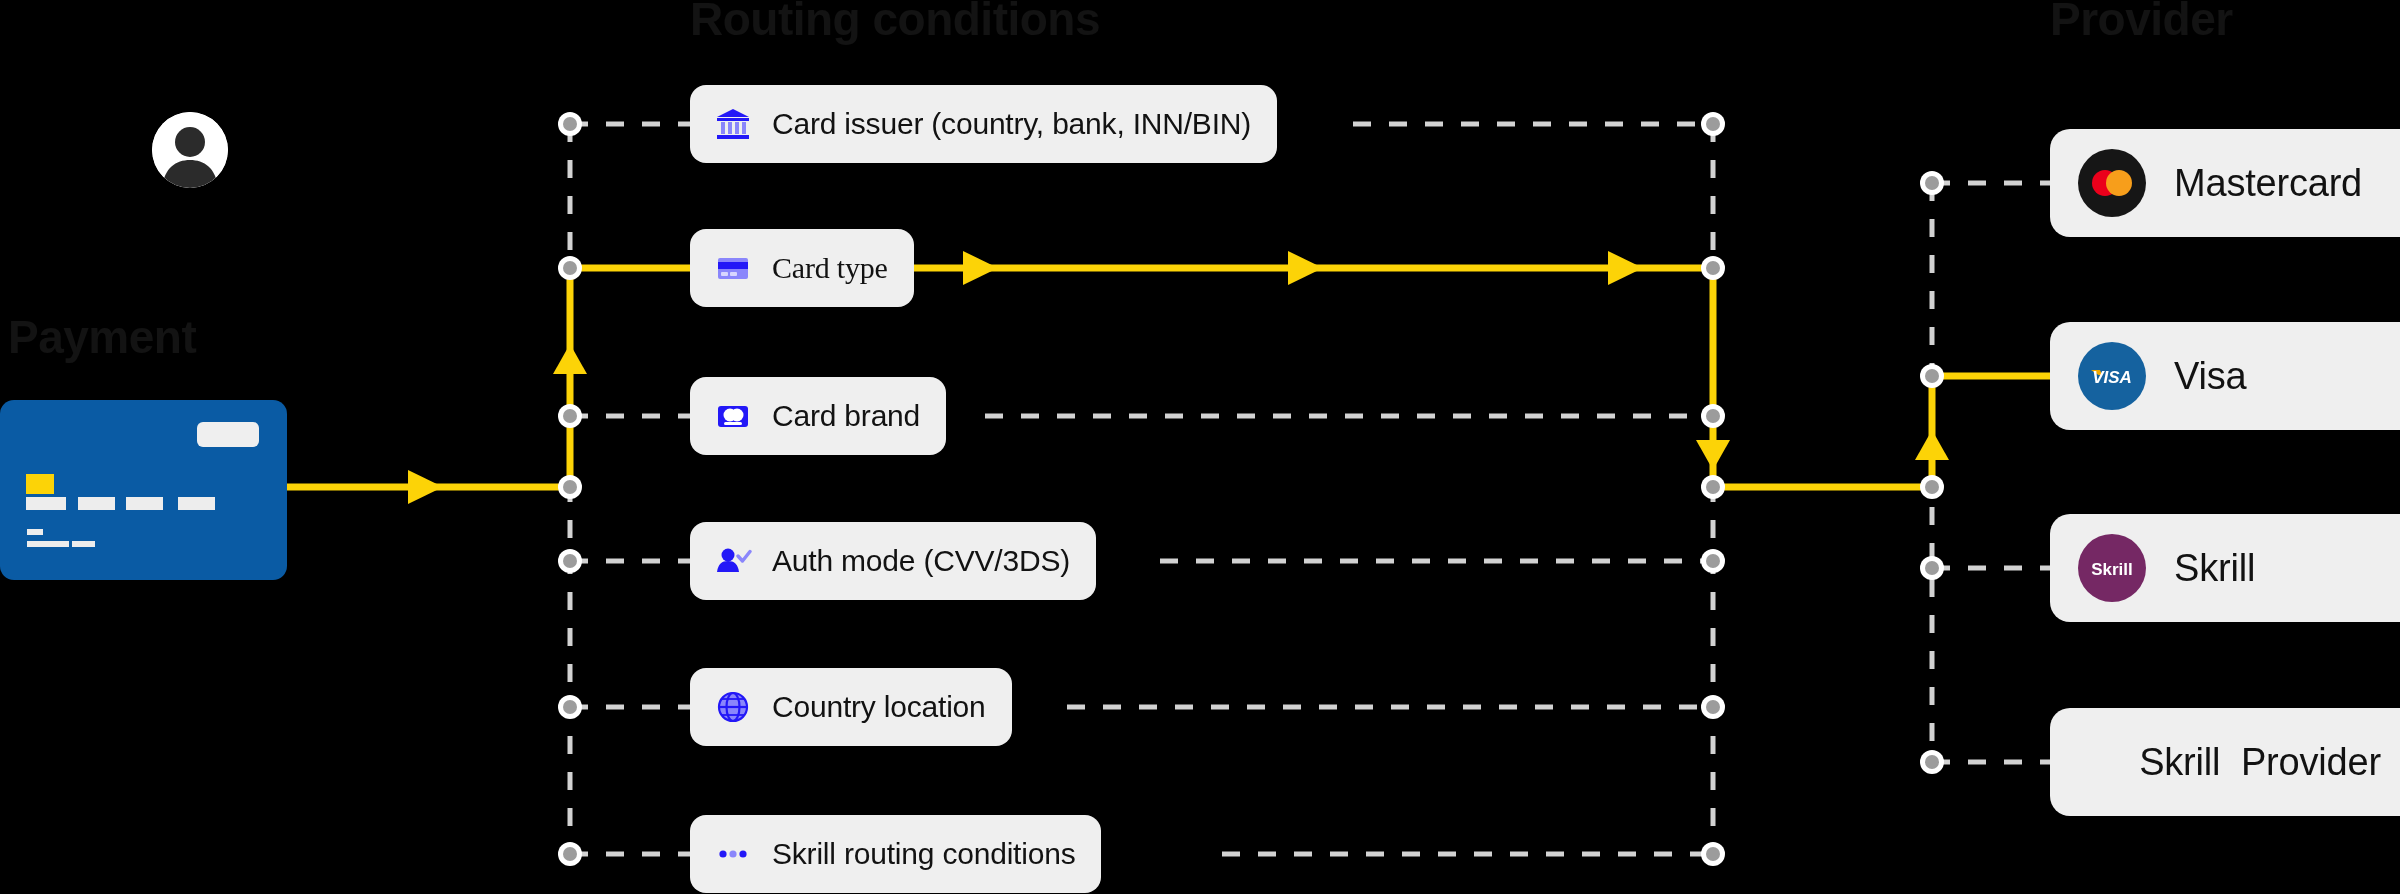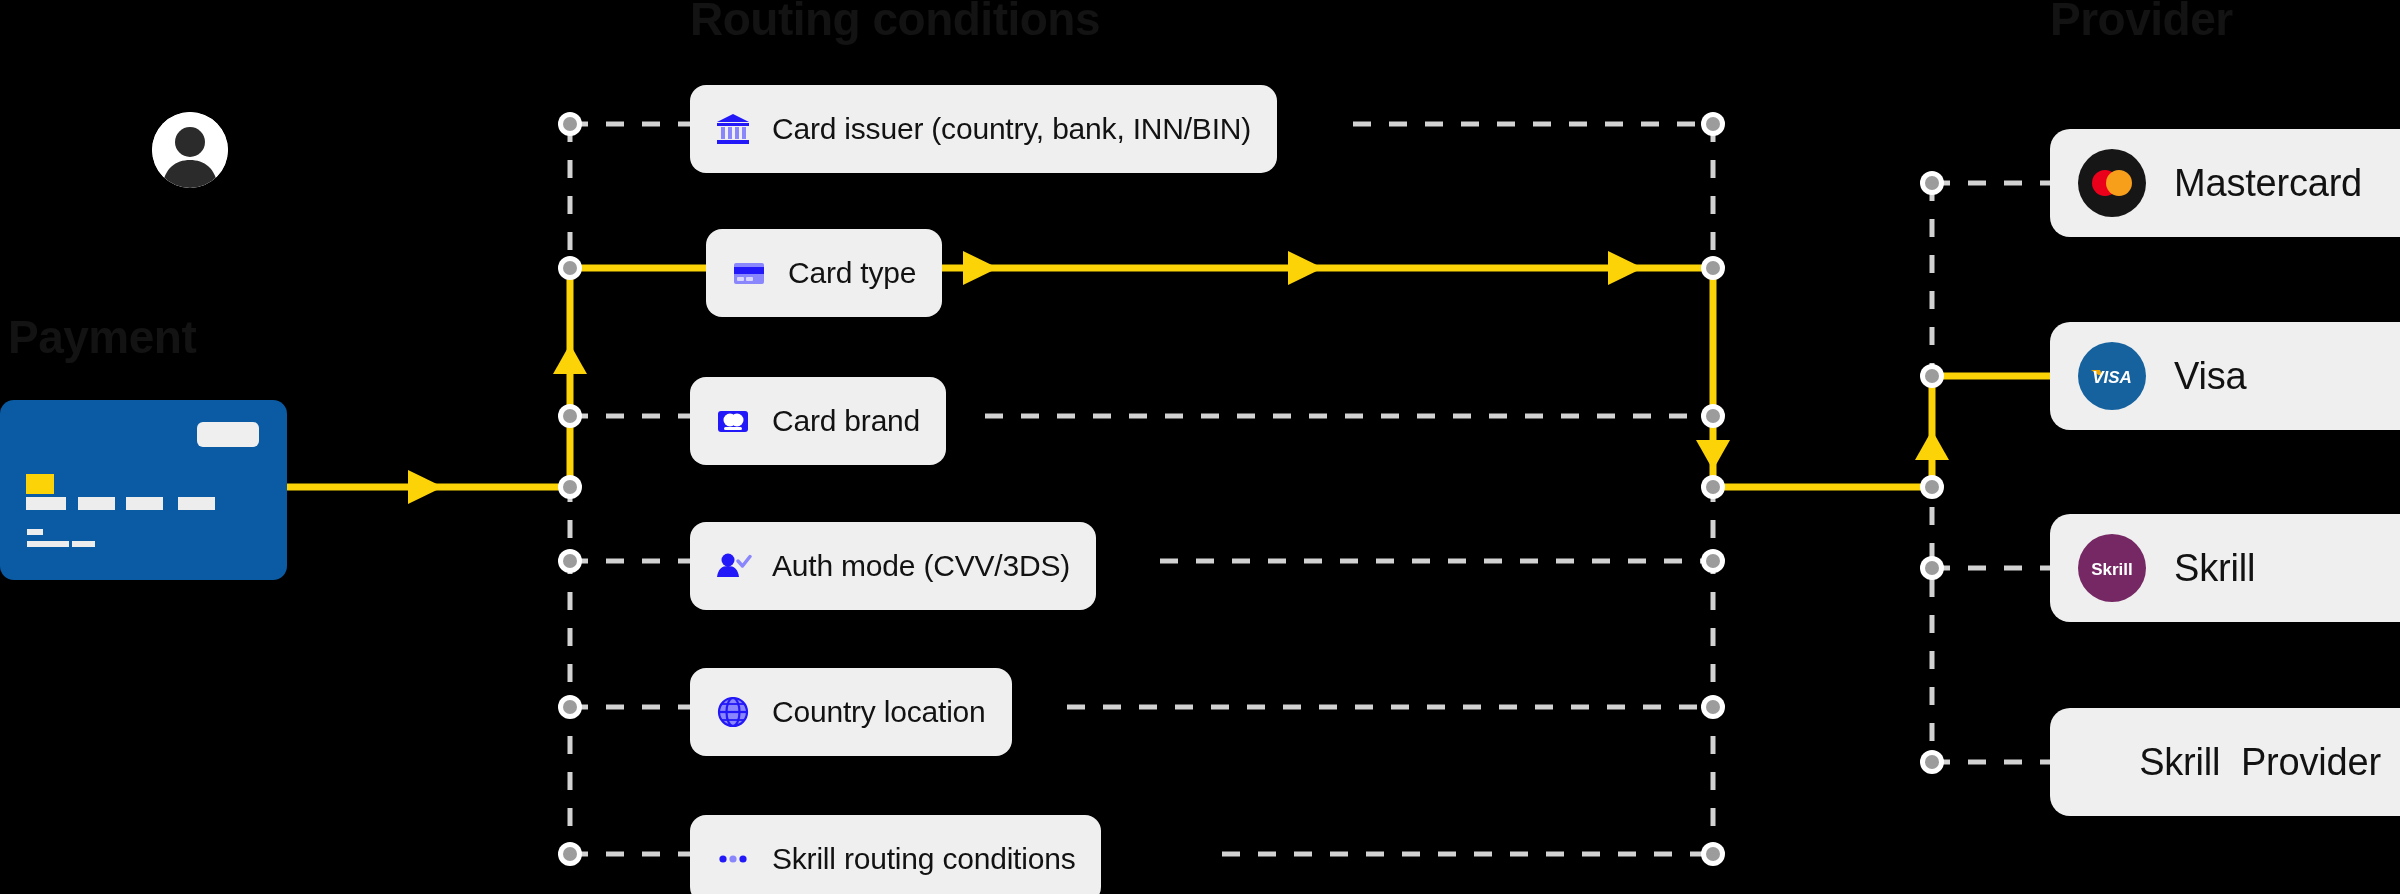--- a/index.html
+++ b/index.html
@@ -23,21 +23,21 @@
   #title-payment  { left: 8px;   top: 310px; }
   #title-routing  { left: 690px; top: -8px; }
   #title-provider { left: 2050px;top: -8px; }
 
   
   #wires { position: absolute; left: 0; top: 0; width: 2400px; height: 894px; }
 
   
   .cond-card {
     position: absolute;
-    height: 88px;
+    height: 78px;
     background: #efefef;
     border-radius: 16px;
     display: flex;
     align-items: center;
     padding: 0 26px 0 24px;
     gap: 20px;
     z-index: 4;
   }
   .cond-label {
     font-size: 30px;
@@ -247,21 +247,21 @@
         <rect x="7" y="17" width="4" height="12" fill="#8a86fb"></rect>
         <rect x="14" y="17" width="4" height="12" fill="#8a86fb"></rect>
         <rect x="21" y="17" width="4" height="12" fill="#8a86fb"></rect>
         <rect x="28" y="17" width="4" height="12" fill="#8a86fb"></rect>
         <rect x="3" y="30" width="32" height="4" fill="#2318f7"></rect>
       </svg>
     </span>
     <span class="cond-label">Card issuer (country, bank, INN/BIN)</span>
   </div>
 
-  <div class="cond-card" style="left:706px; top:229px;">
+  <div class="cond-card" style="left:690px; top:229px;font-family:Liberation Serif, serif;">
     <span class="cond-icon">
       <svg viewBox="0 0 38 38" width="38" height="38">
         <rect x="4" y="9" width="30" height="21" rx="2" fill="#8a86fb"></rect>
         <rect x="4" y="13" width="30" height="7" fill="#2318f7"></rect>
         <rect x="7" y="23" width="7" height="4" rx="1" fill="#d8d6fe"></rect>
         <rect x="16" y="23" width="7" height="4" rx="1" fill="#d8d6fe"></rect>
       </svg>
     </span>
     <span class="cond-label">Card type</span>
   </div>

